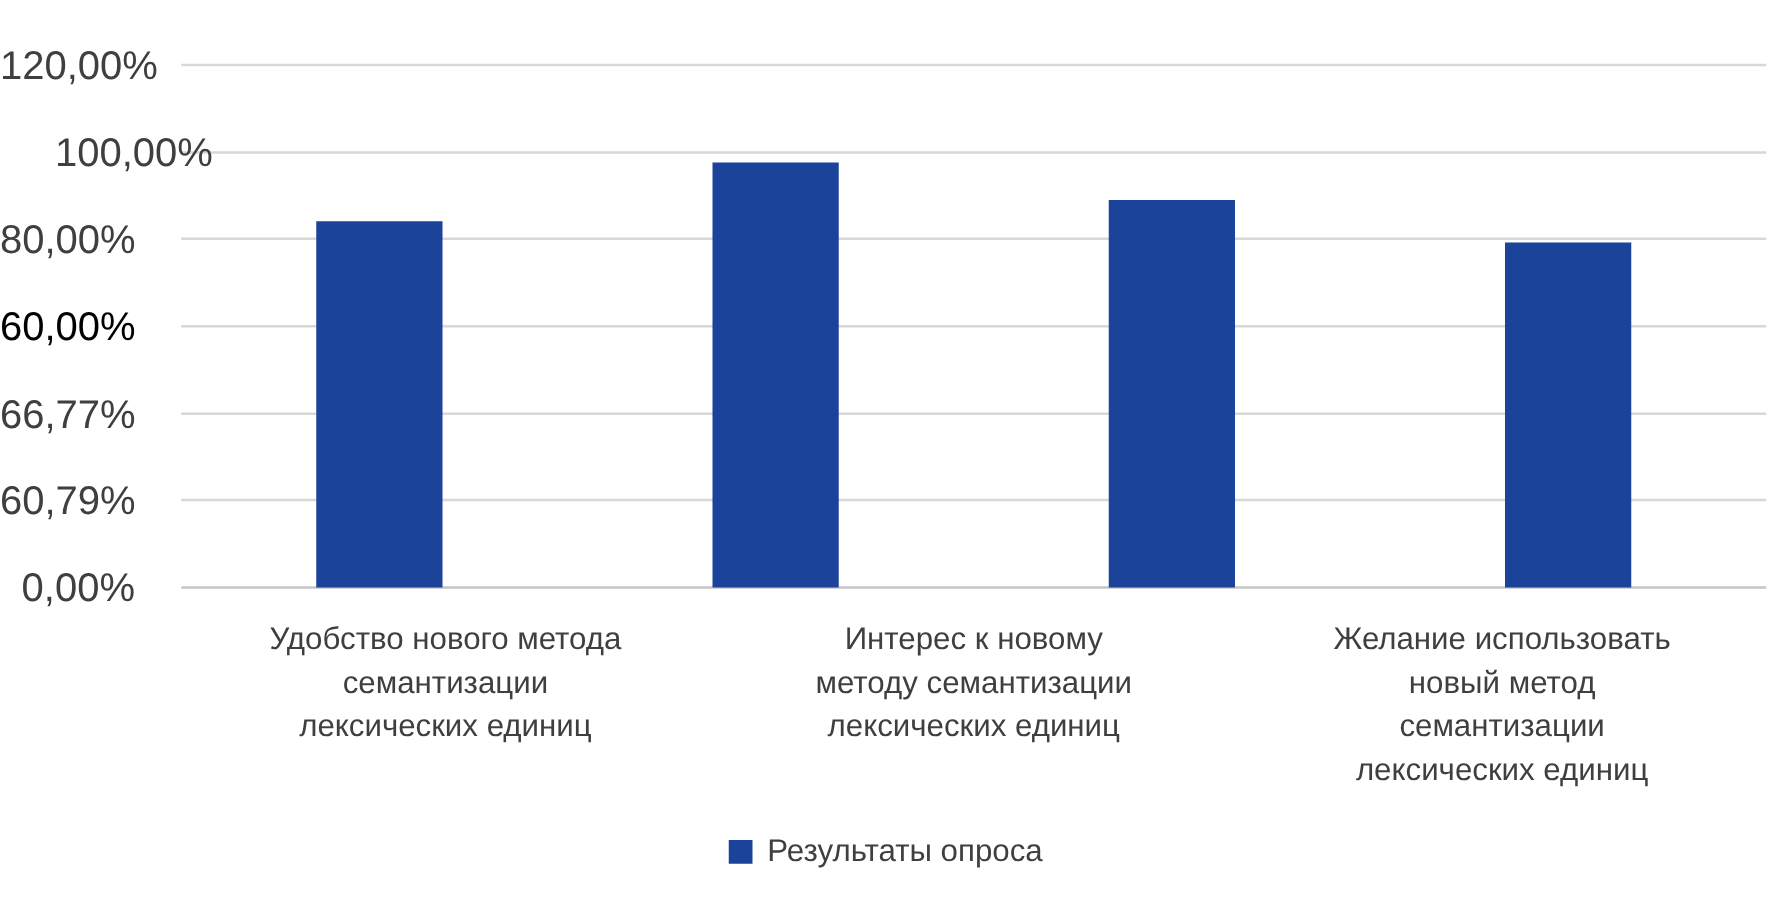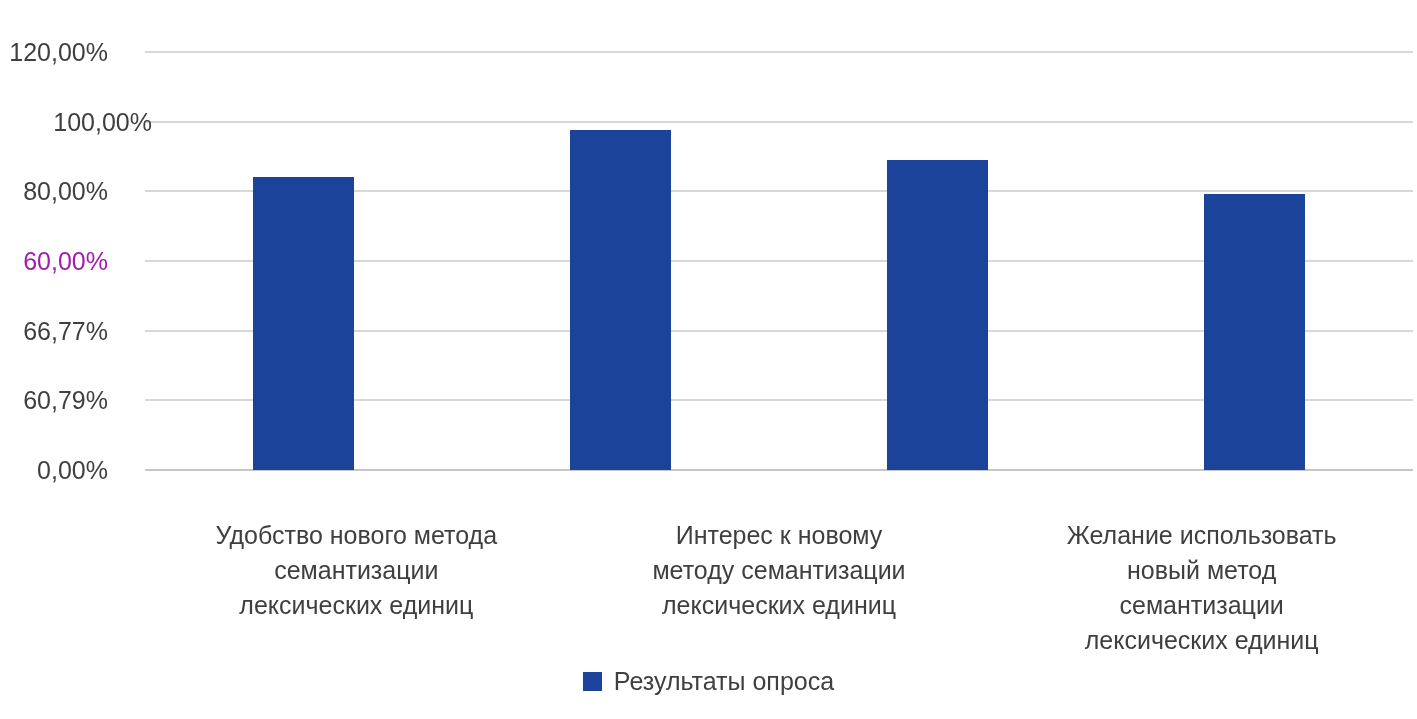--- a/index.html
+++ b/index.html
@@ -45,31 +45,30 @@
     justify-content: center;
   }
   .bar {
     width: 101px;
   }
   .ytick {
     position: absolute;
     left: 0;
     width: 108px;
     text-align: right;
-    font-size: 25px;
+    font-size: 32px;
     line-height: 28px;
     letter-spacing: 0;
   }
   .xlabels {
     position: absolute;
     left: 145px;
     top: 494px;
     width: 1268px;
     display: flex;
-    margin-top: 24px;
   }
   .xlabel {
     flex: 1;
     text-align: center;
     font-size: 25px;
     line-height: 35px;
     white-space: pre-line;
     padding: 0 10px;
   }
   .legend {
@@ -132,17 +131,17 @@
 семантизации
 лексических единиц</div>
     </div>
   <div class="legend">
     <span class="swatch" style="background: rgb(27, 67, 154);"></span>
     <span class="legend-text" style="color: #404040;">Результаты опроса</span>
   </div>
 <div class="ytick" style="top: 38px; color: rgb(63, 63, 63);">120,00%</div>
     <div class="ytick" style="top: 107.667px; color: rgb(63, 63, 63); padding-left: 44px;">100,00%</div>
     <div class="ytick" style="top: 177.333px; color: rgb(63, 63, 63);">80,00%</div>
-    <div class="ytick" style="top: 247px; color: #a21caf;">60,00%</div>
+    <div class="ytick" style="top: 247px; color: #000000;">60,00%</div>
     <div class="ytick" style="top: 316.667px; color: rgb(63, 63, 63);">66,77%</div>
     <div class="ytick" style="top: 386.333px; color: rgb(63, 63, 63);">60,79%</div>
     <div class="ytick" style="top: 456px; color: rgb(63, 63, 63);">0,00%</div>
   </div>
 
 </body></html>

